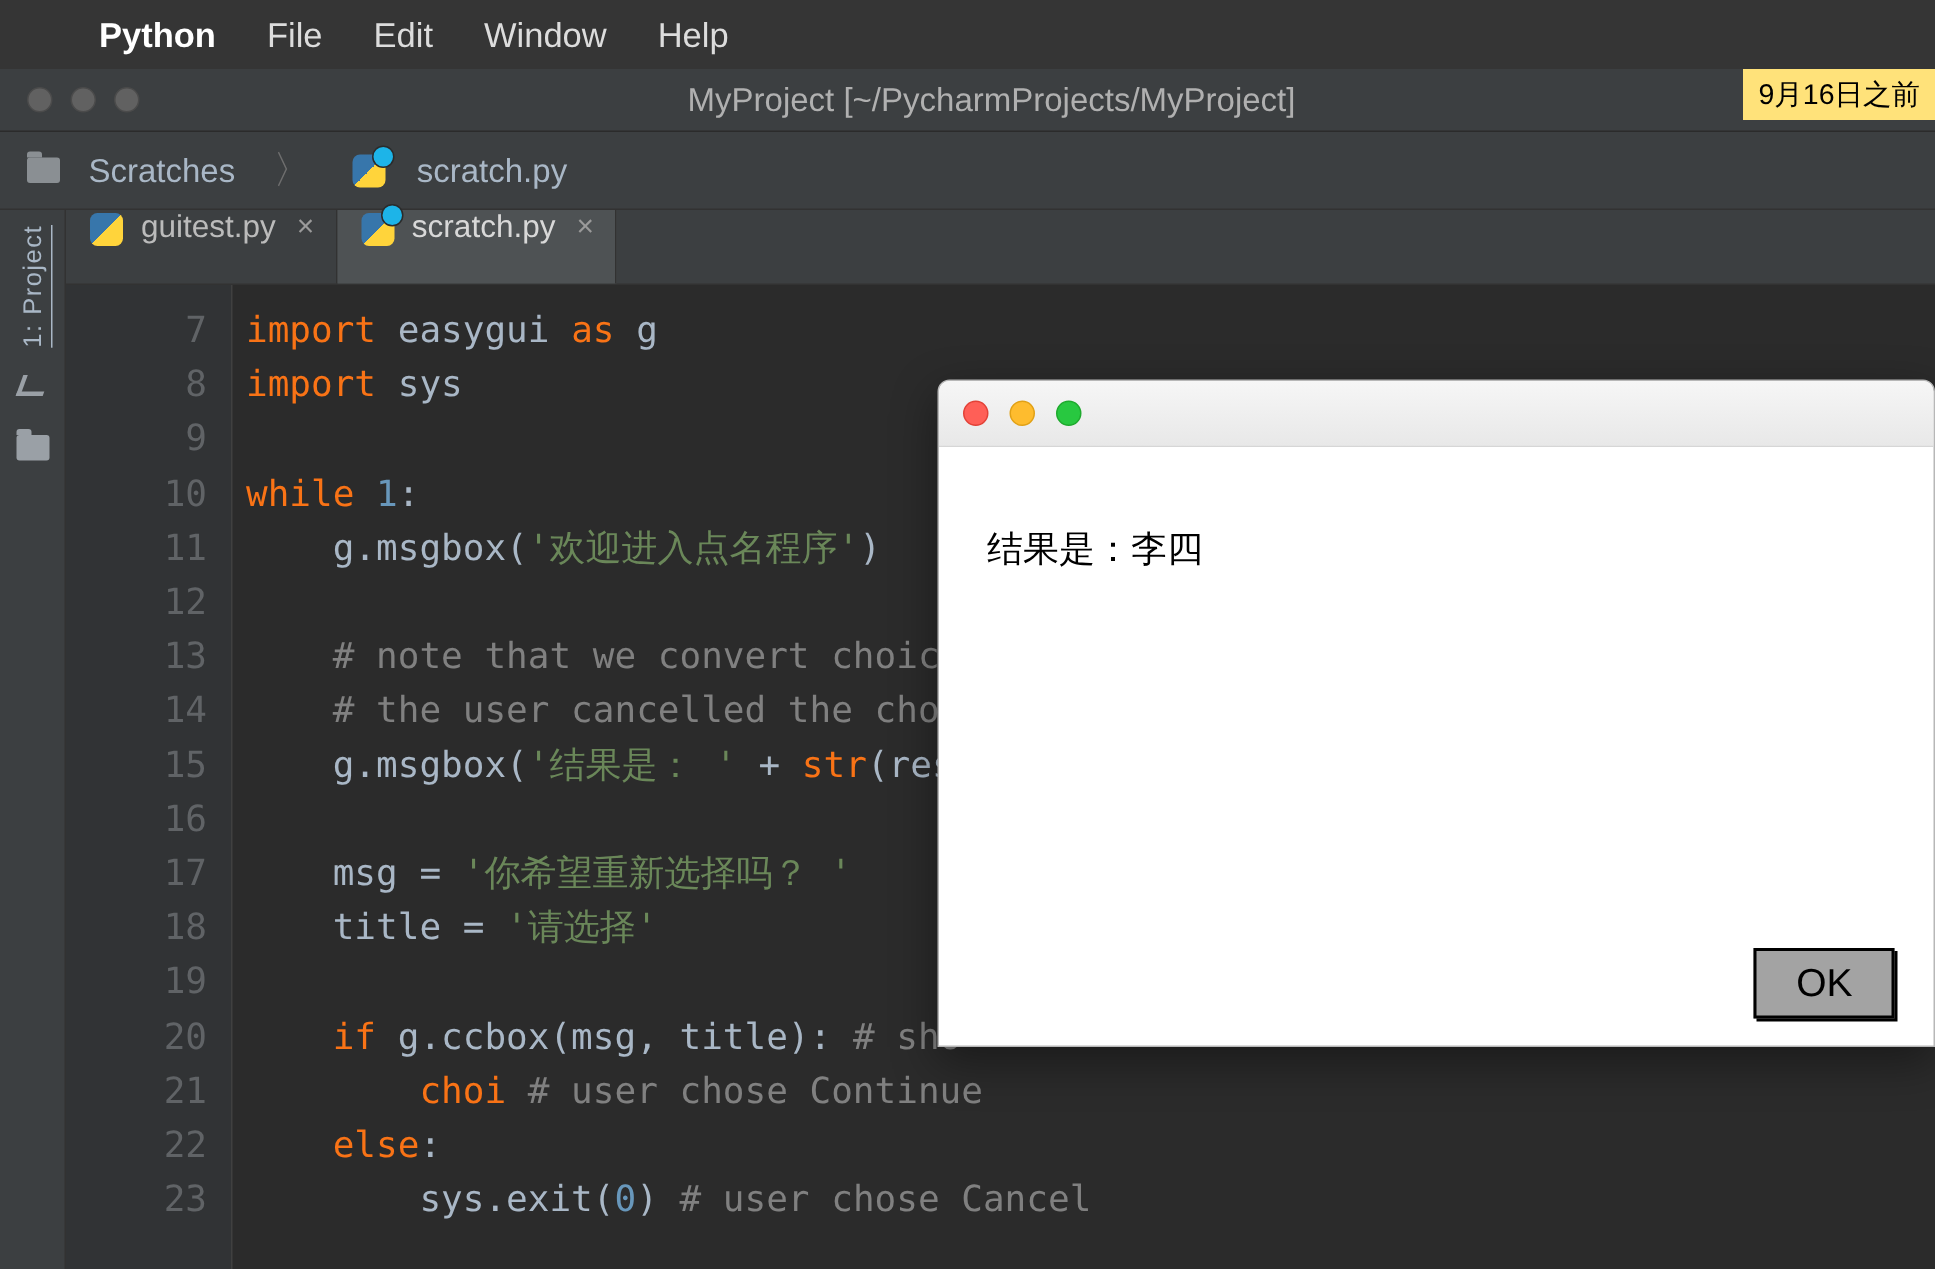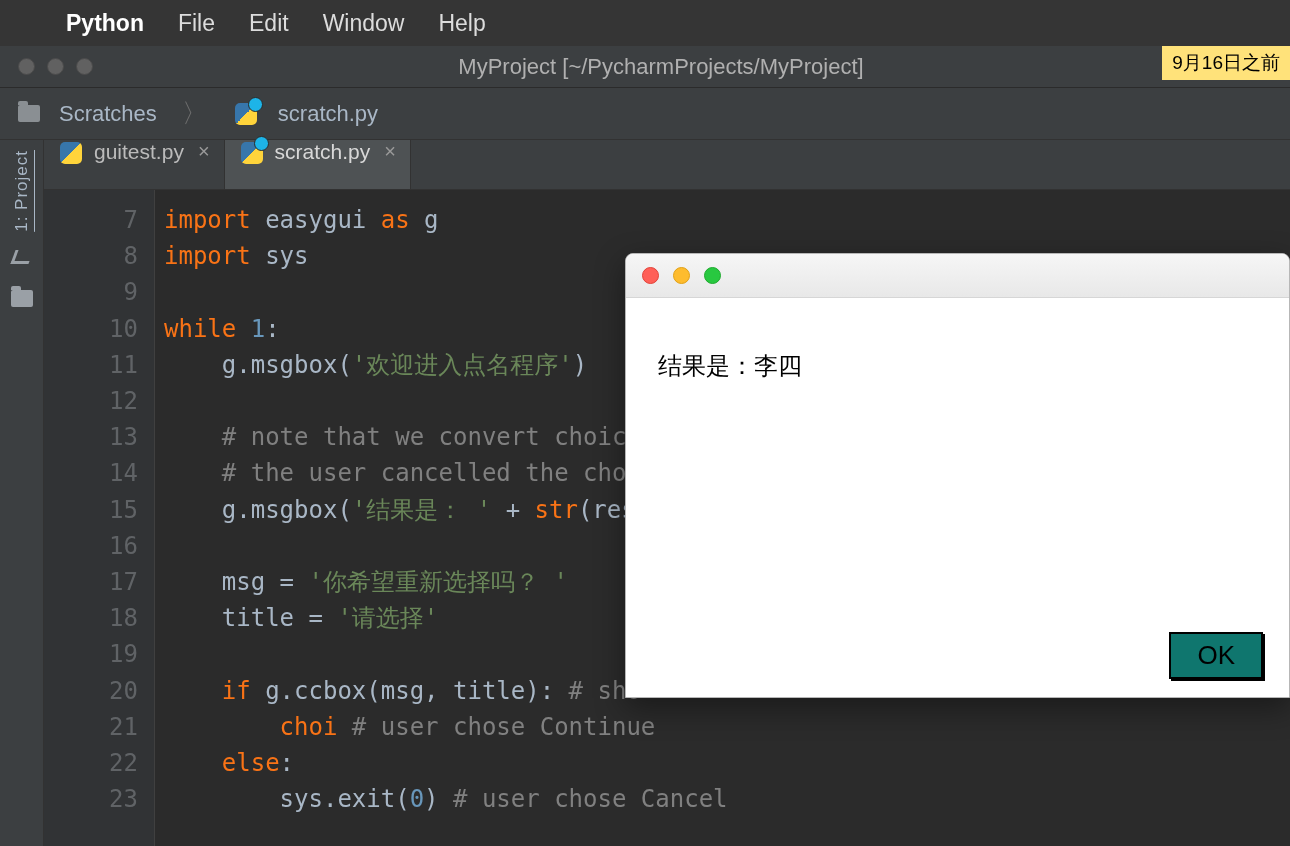--- a/index.html
+++ b/index.html
@@ -93,21 +93,21 @@
     height:44px; background:linear-gradient(#f6f6f6,#e8e8e8);
     display:flex; align-items:center; padding-left:16px; gap:14px; border-bottom:1px solid #d6d6d6;
   }
   .t-dot{width:17px;height:17px;border-radius:50%;}
   .t-red{background:#ff5f57;border:1px solid #e24238;}
   .t-yellow{background:#febc2e;border:1px solid #e1a116;}
   .t-green{background:#28c840;border:1px solid #1faa2e;}
   .dialog .content{ padding:52px 32px; color:#000; font-size:24px; }
   .dialog .btnrow{ position:absolute; right:26px; bottom:18px;}
   .dialog button{
-    font-size:26px; padding:6px 26px; background:#0f766e; border:2px solid #000;
+    font-size:26px; padding:6px 26px; background:#a3a3a3; border:2px solid #000;
     box-shadow:2px 2px 0 #000;
   }
 </style>
 </head>
 <body>
 
 <div class="menubar">
   <span class="apple"></span>
   <span class="menu-item bold">Python</span>
   <span class="menu-item">File</span>

